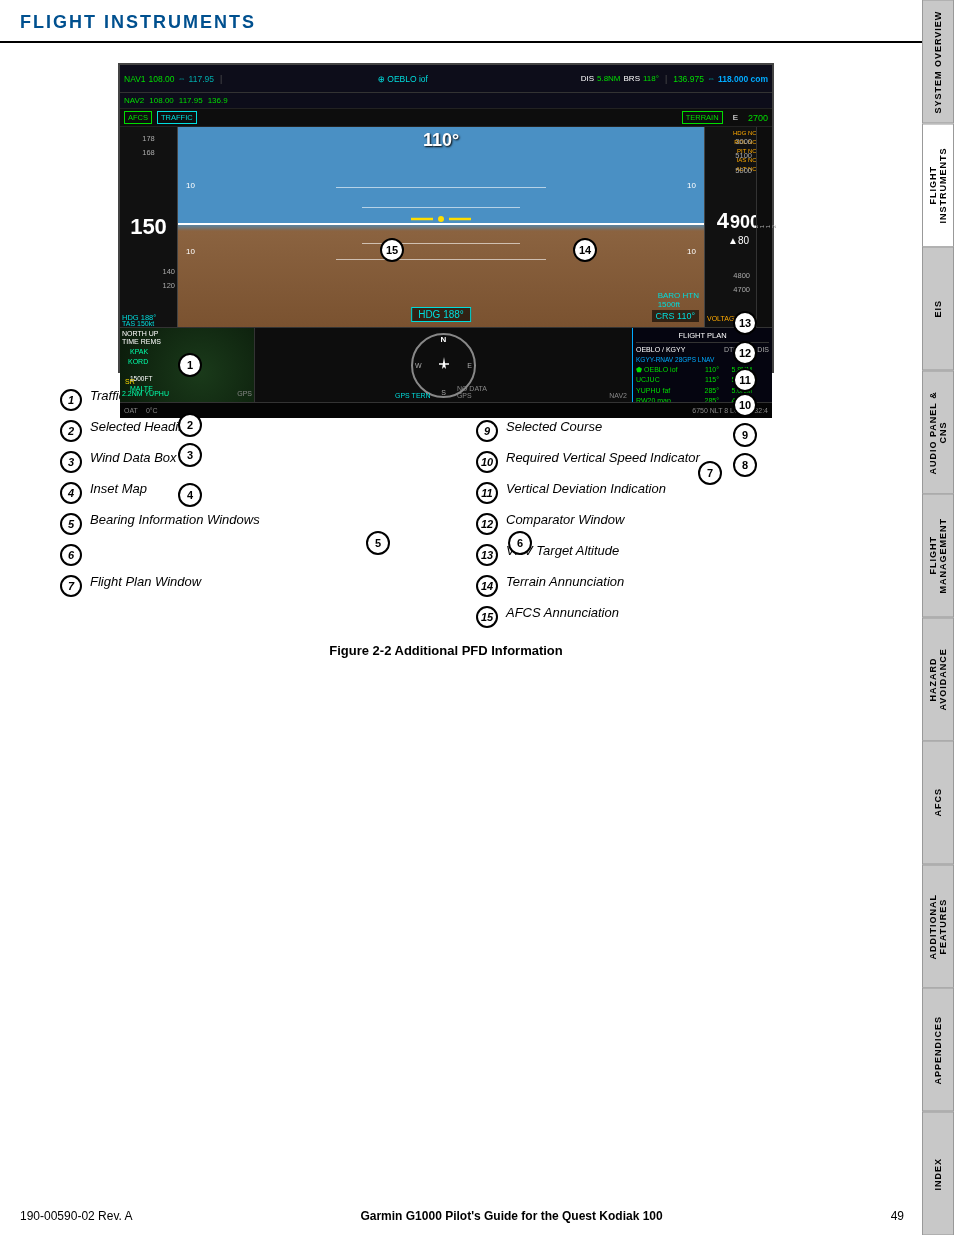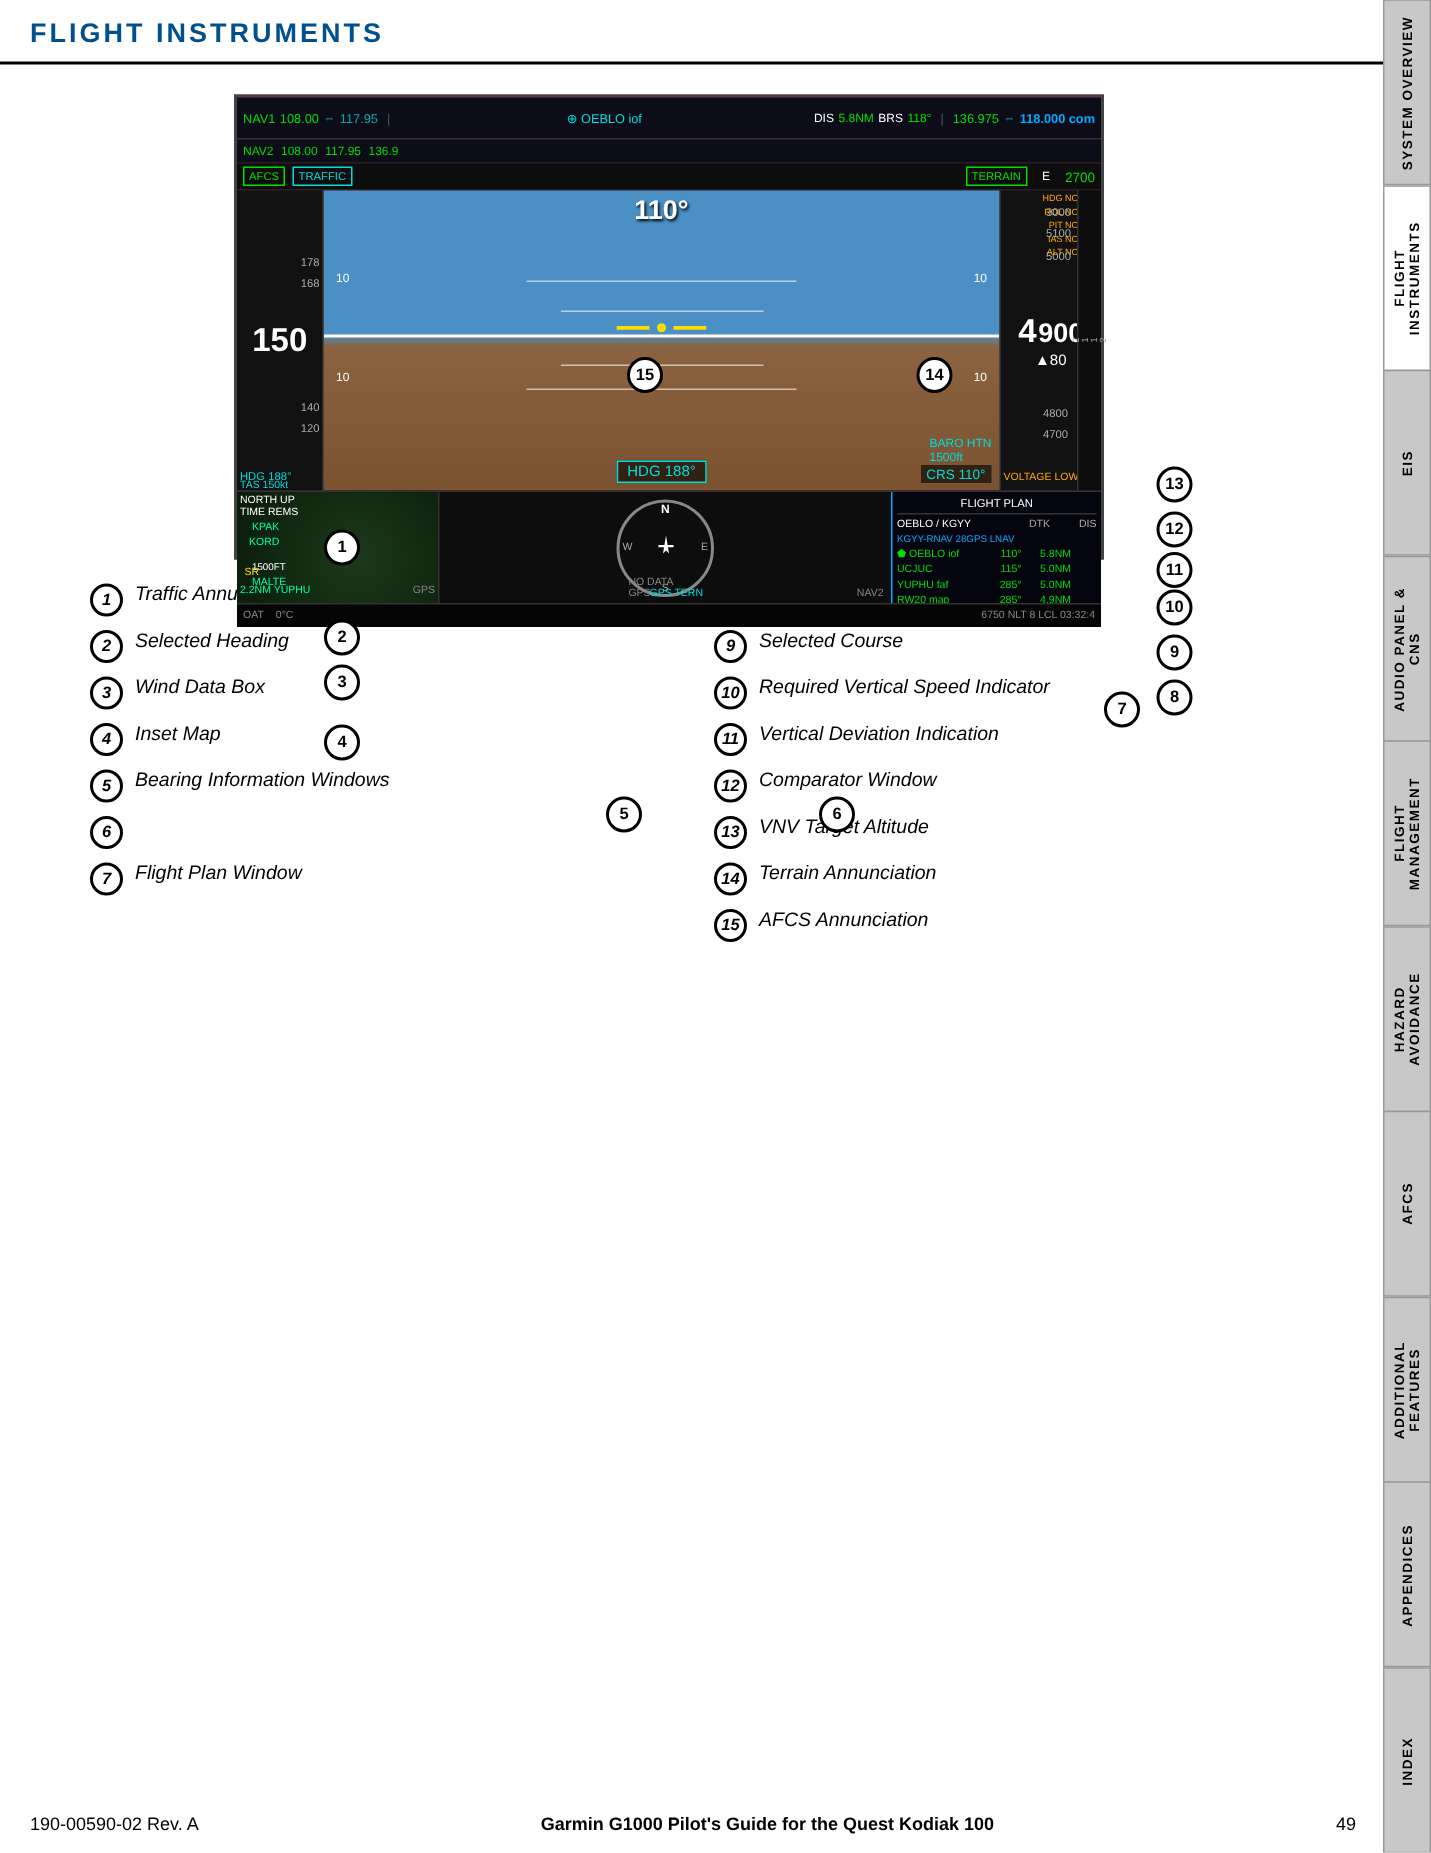--- a/index.html
+++ b/index.html
@@ -185,23 +185,23 @@
     .n9  { top: 360px; left: 615px; }
     .n10 { top: 330px; left: 615px; }
     .n11 { top: 305px; left: 615px; }
     .n12 { top: 278px; left: 615px; }
     .n13 { top: 248px; left: 615px; }
     .n14 { top: 175px; left: 455px; }
     .n15 { top: 175px; left: 262px; }
 
     
     .pfd-mock {
-      width: 580px;
+      width: 656px;
       height: 310px;
-      background: #be185d;
+      background: #a21caf;
       border: 2px solid #444;
       position: relative;
       margin: 0 auto;
     }
 
     
     .radio-bar {
       background: #0d0d1a;
       height: 28px;
       display: flex;
@@ -508,21 +508,21 @@
           <span class="annun-item annun-cyan">TRAFFIC</span>
           <span style="flex:1;"></span>
           <span class="annun-item annun-terrain">TERRAIN</span>
           <span style="color:#fff; font-size:8px; margin:0 5px;">E</span>
           <span style="color:#00dd00; font-size:9px;">2700</span>
         </div>
 
         <div class="pfd-display">
 
           <div class="as-tape">
-            <div style="position:absolute; top:5px; left:2px; right:2px; font-size:7.5px; color:#aaa; line-height:1.8; text-align:right;margin-top:36px;">
+            <div style="position:absolute; top:5px; left:2px; right:2px; font-size:7.5px; color:#aaa; line-height:1.8; text-align:center;">
               178<br>168
             </div>
             <div class="as-value">150</div>
             <div style="position:absolute; bottom:35px; left:2px; right:2px; font-size:7.5px; color:#aaa; line-height:1.8; text-align:right;">
               140<br>120
             </div>
             <div class="as-hdg">HDG <span>188°</span></div>
             <div class="as-tas">TAS <span>150kt</span></div>
           </div>
 
@@ -718,20 +718,21 @@
         <span class="legend-text">Terrain Annunciation</span>
       </div>
       <div class="legend-item">
         <div class="callout-circle">15</div>
         <span class="legend-text">AFCS Annunciation</span>
       </div>
     </div>
 
   </div>
 
+  <div class="figure-caption">Figure 2-2  Additional PFD Information</div>
 
 </div>
 
 <div class="sidebar">
   <div class="sidebar-tab">SYSTEM OVERVIEW</div>
   <div class="sidebar-tab active">FLIGHT INSTRUMENTS</div>
   <div class="sidebar-tab">EIS</div>
   <div class="sidebar-tab">AUDIO PANEL &amp; CNS</div>
   <div class="sidebar-tab">FLIGHT MANAGEMENT</div>
   <div class="sidebar-tab">HAZARD AVOIDANCE</div>

